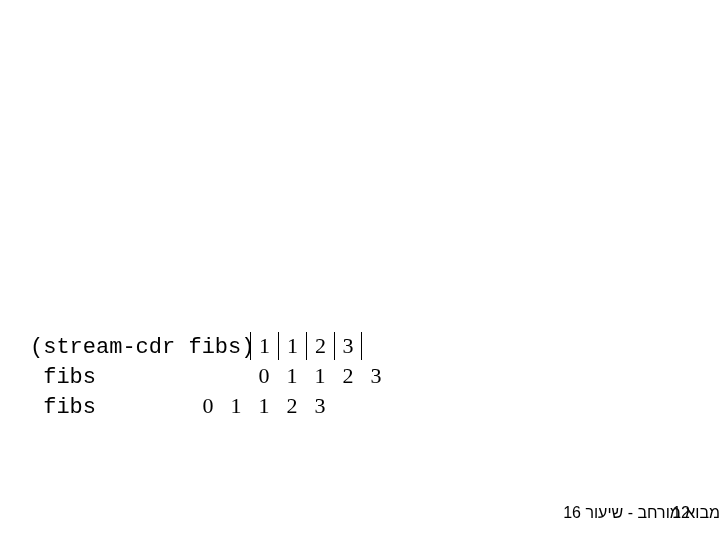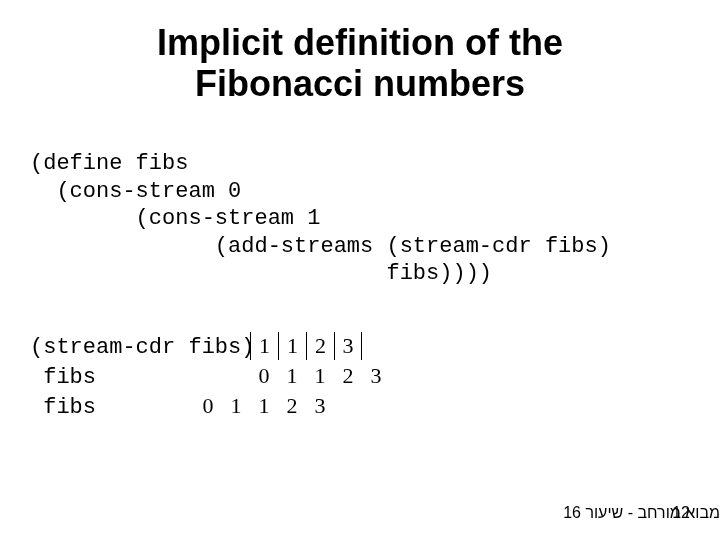--- a/index.html
+++ b/index.html
@@ -84,30 +84,21 @@
     font-size: 16px;
     font-family: Arial, Helvetica, sans-serif;
     margin-top: 28px;
   }
 </style>
 </head>
 <body>
 
 <div class="slide">
 
-  <div class="title">
-    <span>Implicit definition of the</span><br>
-    <span>Fibonacci numbers</span>
-  </div>
 
-  <div class="code"><span>(define fibs</span>
-<span>  (cons-stream 0</span>
-<span>        (cons-stream 1</span>
-<span>              (add-streams (stream-cdr fibs)</span>
-<span>                           fibs))))</span></div>
 
   <div class="table-area">
     <div class="trow row1">
       <div class="tlabel">(stream-cdr fibs)</div>
       <div class="cells" style="margin-left: 0px;">
           <div class="cell">1</div>
           <div class="cell">1</div>
           <div class="cell">2</div>
           <div class="cell">3</div>
         </div>

